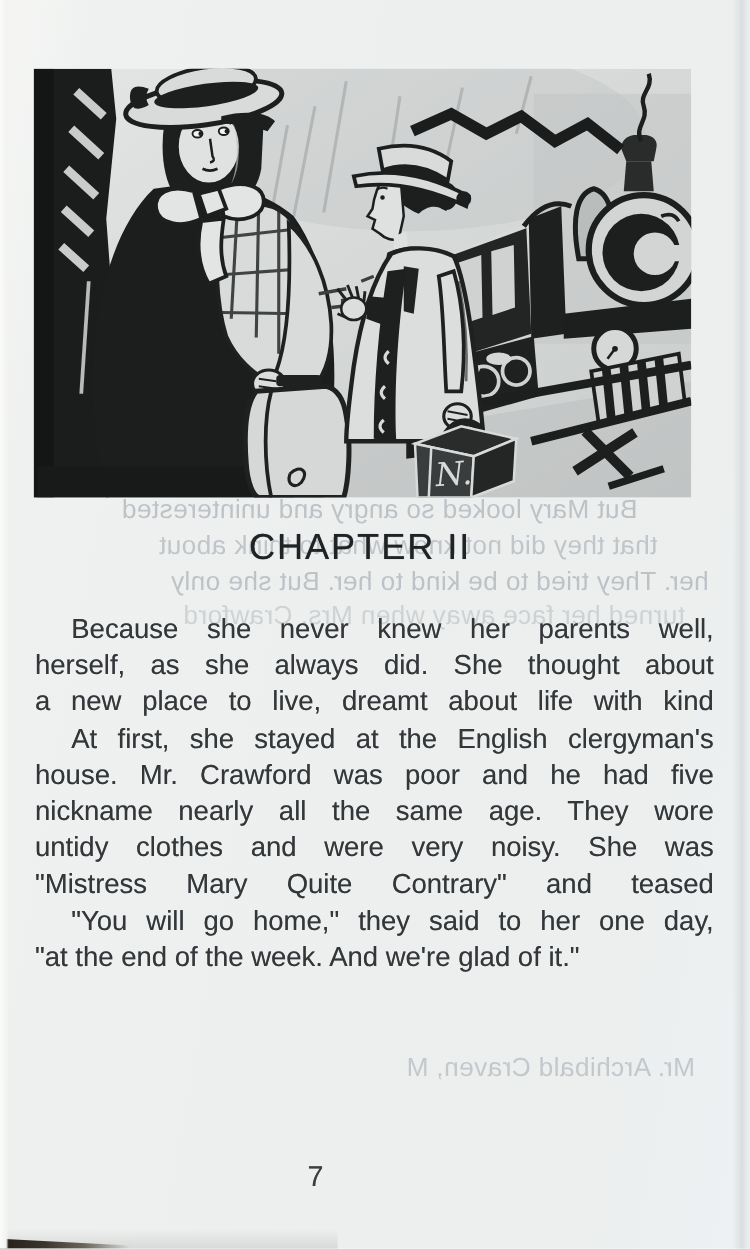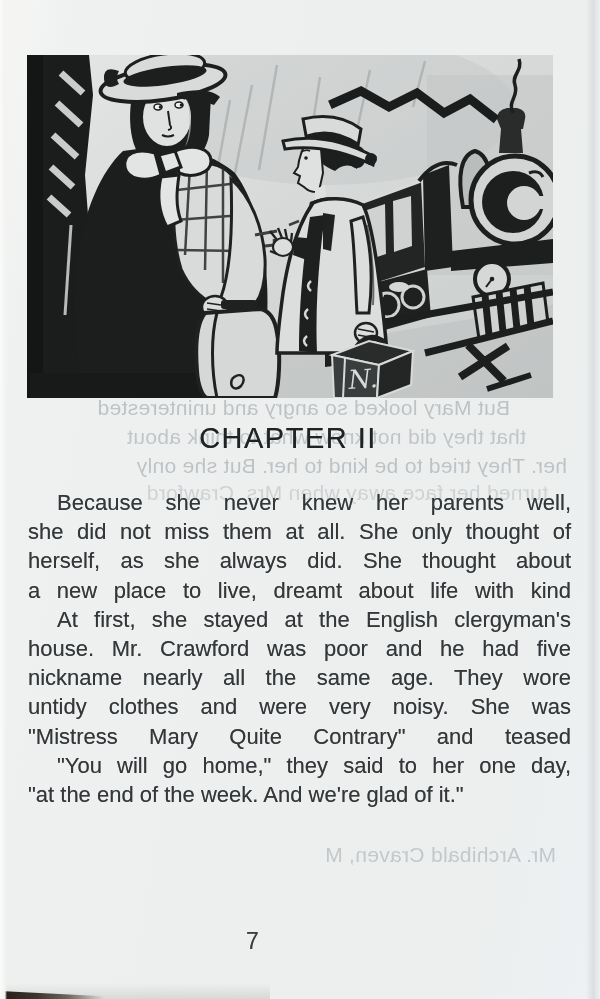--- a/index.html
+++ b/index.html
@@ -272,21 +272,20 @@
   <div class="bleed b2">that they did not know what to think about</div>
   <div class="bleed b3">her. They tried to be kind to her. But she only</div>
   <div class="bleed b4">turned her face away when Mrs. Crawford</div>
   <div class="bleed b5">Mr. Archibald Craven, M</div>
 
   <div class="chapter-heading">CHAPTER II</div>
 
   <div class="body-text">
     <div>
       <div class="tline indent">Because she never knew her parents well,</div>
-      <div class="tline">she did not miss them at all. She only thought of</div>
       <div class="tline">herself, as she always did. She thought about</div>
       <div class="tline">a new place to live, dreamt about life with kind</div>
     </div>
     <div>
       <div class="tline indent">At first, she stayed at the English clergyman's</div>
       <div class="tline">house. Mr. Crawford was poor and he had five</div>
       <div class="tline">nickname nearly all the same age. They wore</div>
       <div class="tline">untidy clothes and were very noisy. She was</div>
       <div class="tline">"Mistress Mary Quite Contrary" and teased</div>
     </div>

